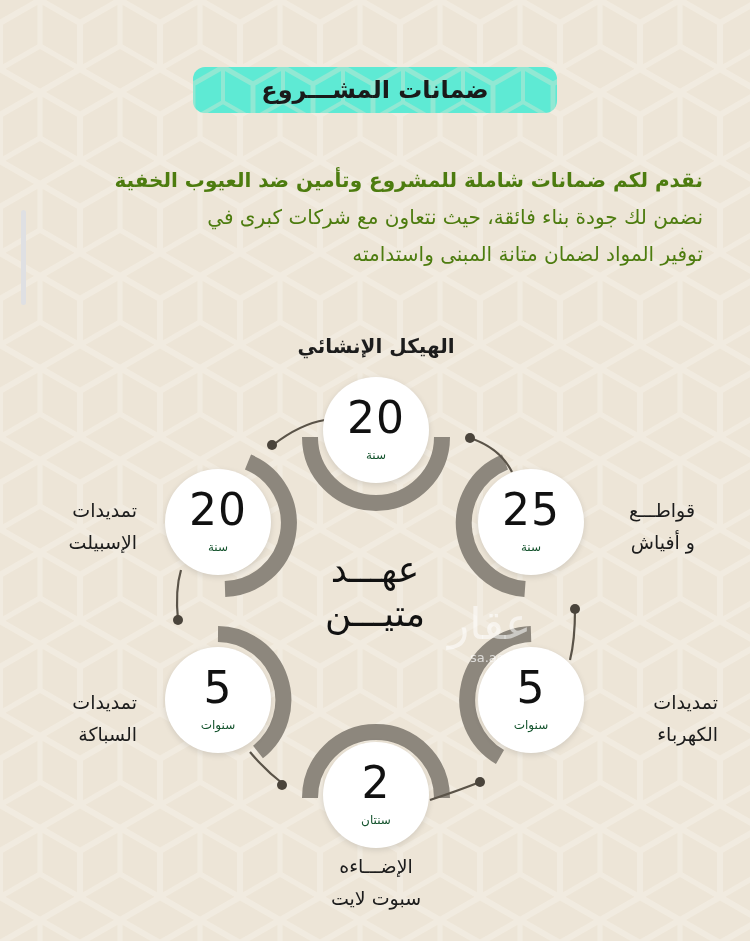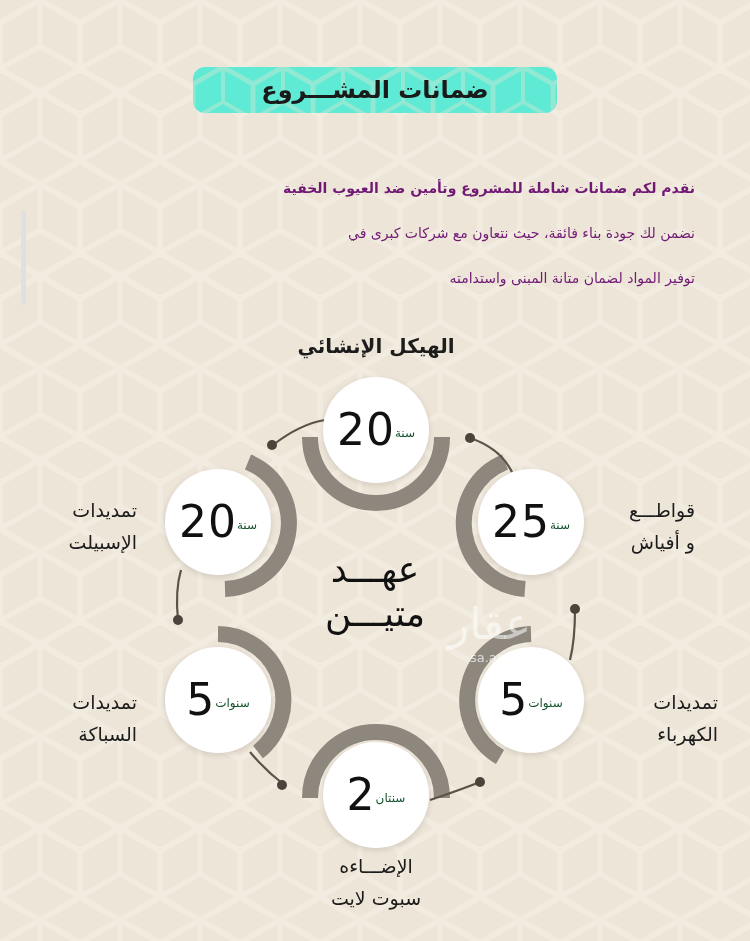--- a/index.html
+++ b/index.html
@@ -25,28 +25,28 @@
   }
   .title-pill .pill-pattern { position:absolute; inset:0; opacity:0.35; }
   .title-pill span {
     position:relative; font-weight:bold; font-size:24px; color:#1a1a1a;
     direction:rtl;
   }
   .intro {
     position:absolute; right:43px; top:160px; width:680px;
     direction:rtl; text-align:right;
   }
-  .intro p { margin:12px; line-height:33px; font-size:14px; color:#701a75; }
+  .intro p { margin:4px; line-height:33px; font-size:20px; color:#4d7c0f; }
   .intro p.lead { font-weight:bold; }
   svg.diagram { position:absolute; left:0; top:0; }
   .node {
     position:absolute; width:106px; height:106px; border-radius:50%;
     background:#ffffff;
     box-shadow:0 2px 6px rgba(0,0,0,0.12);
-    display:flex; flex-direction:row; align-items:center; justify-content:center;
+    display:flex; flex-direction:column; align-items:center; justify-content:center;
   }
   .node .num {
     font-size:44px; line-height:44px; font-weight:normal; color:#111;
     font-family:"DejaVu Sans", sans-serif; letter-spacing:1px;
   }
   .node .unit {
     font-size:12px; line-height:18px; margin-top:6px; direction:rtl; color:#14532d;
   }
   .label {
     position:absolute; direction:rtl; text-align:right;

